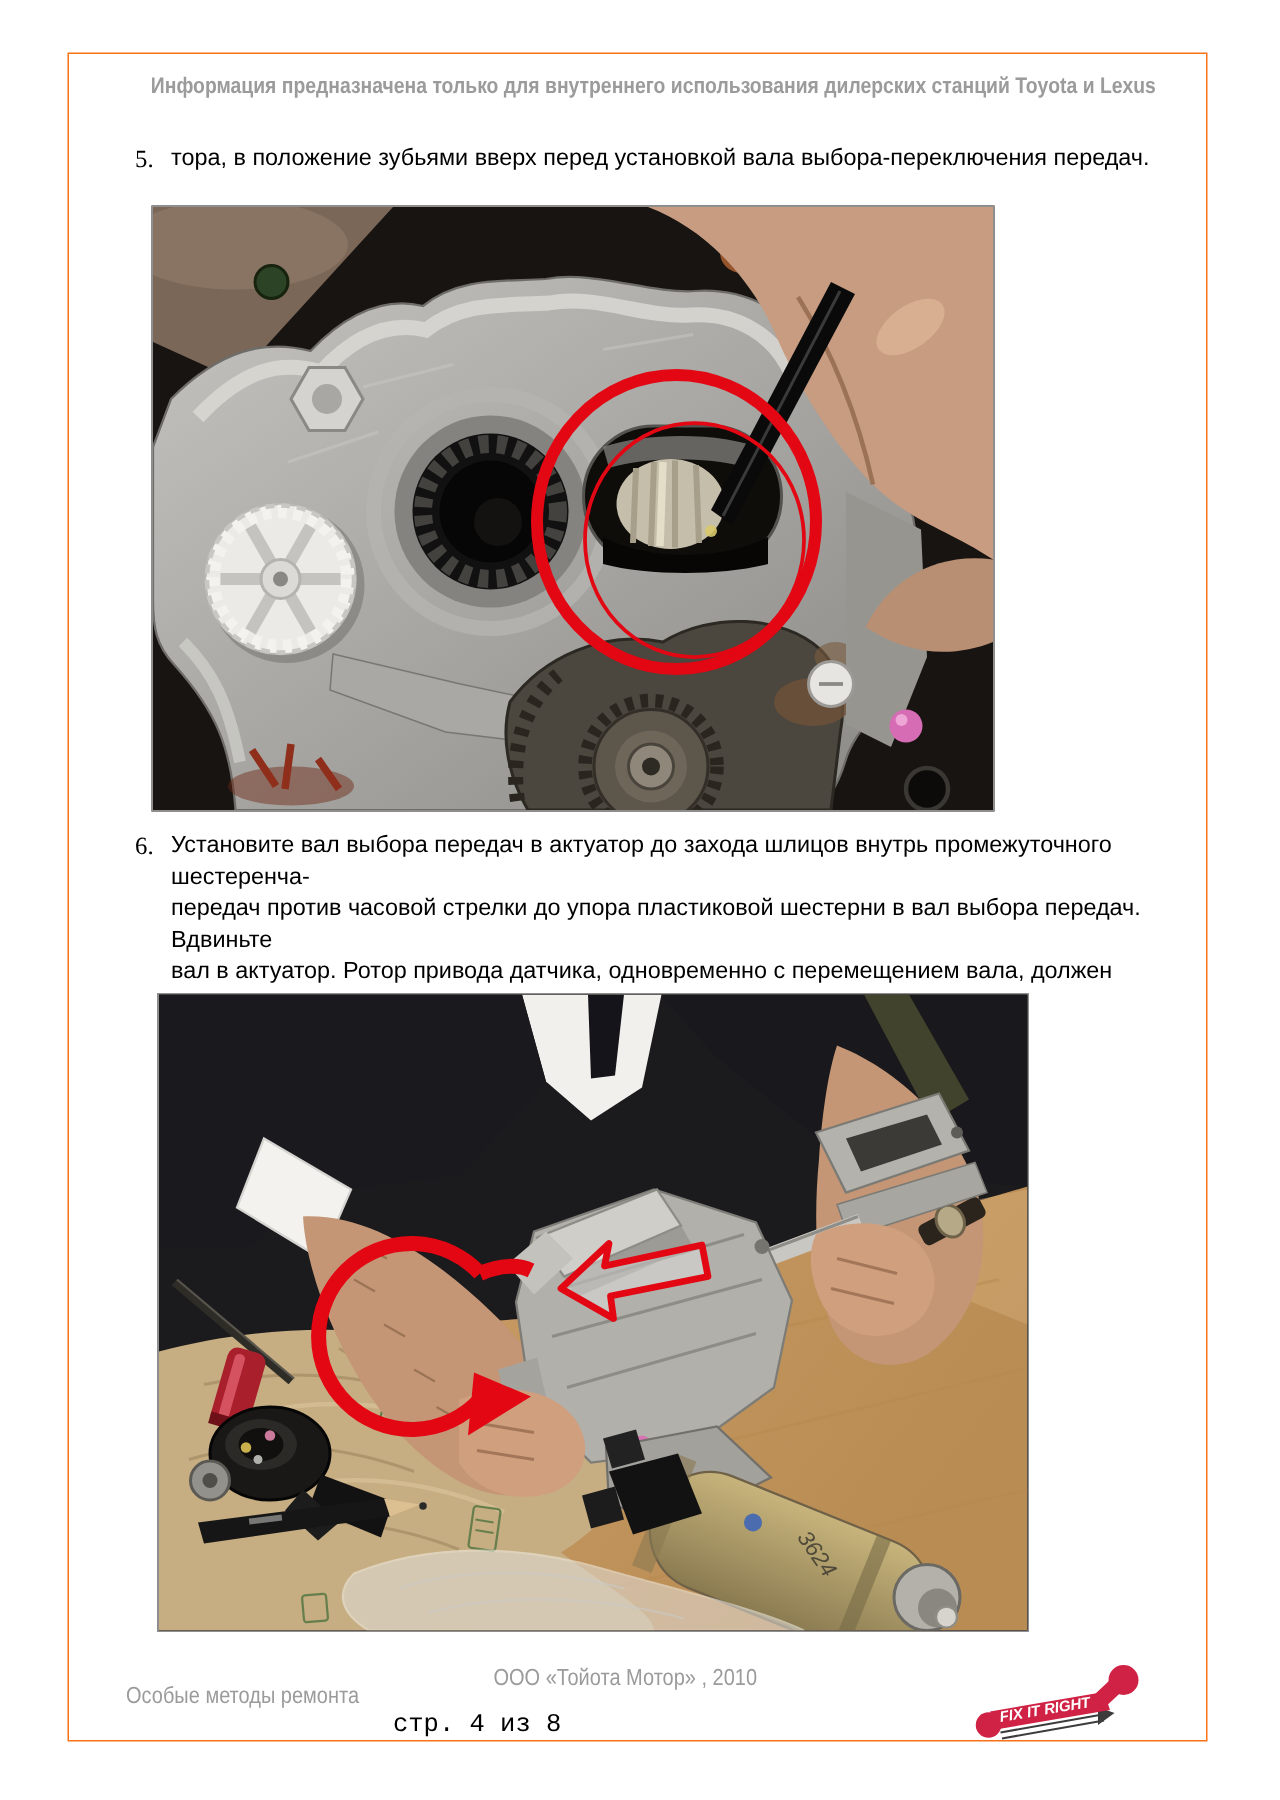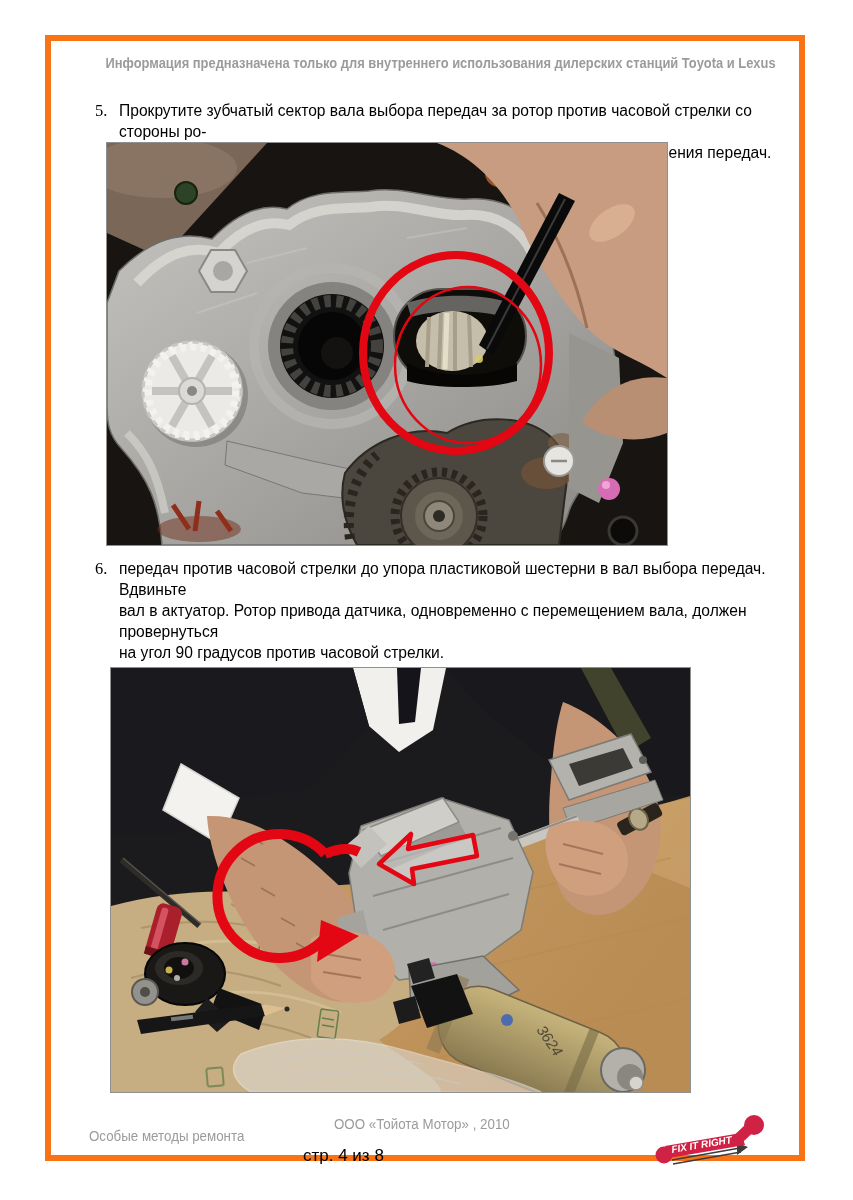--- a/index.html
+++ b/index.html
@@ -6,21 +6,21 @@
   body {
     width:853px; height:1200px;
     background:#ffffff;
     font-family:"Liberation Sans", sans-serif;
     position:relative;
     overflow:hidden;
   }
   .frame {
     position:absolute; left:45px; top:35px;
     width:760px; height:1126px;
-    border:6px solid #f97316;
+    border:1px solid #f97316;
     background:#ffffff;
     box-sizing:border-box;
   }
   .header-notice {
     position:absolute; top:13px; left:0; width:100%;
     text-align:center;
     color:#9b9b9b;
     font-weight:bold;
     font-size:15px;
     white-space:nowrap;
@@ -47,38 +47,37 @@
   .photo svg { display:block; }
   .footer-gray {
     position:absolute;
     color:#9b9b9b; font-weight:normal; font-size:15.5px;
     white-space:nowrap;
   }
   .footer-left  { left:38px;  top:1086px; }
   .footer-center{ left:283px; top:1074px; }
   .page-indicator {
     position:absolute; left:216px; top:1105px;
-    font-family:Liberation Sans, sans-serif;
-    font-size:17px; color:#000; white-space:nowrap;margin-left:36px;
+    font-family:Liberation Mono, monospace;
+    font-size:17px; color:#000; white-space:nowrap;
   }
   .logo-box { position:absolute; left:600px; top:1074px; width:115px; height:50px; }
 </style>
 </head>
 <body>
 
 <div class="frame">
 
   <div class="header-notice">
     <span class="cond">Информация предназначена только для внутреннего использования дилерских станций Toyota и Lexus</span>
   </div>
 
   <div class="step step-5">
     <div class="step-num">5.</div>
     <div class="step-lines">
-      <div>Прокрутите зубчатый сектор вала выбора передач за ротор против часовой стрелки со стороны ро-</div>
       <div>тора, в положение зубьями вверх перед установкой вала выбора-переключения передач.</div>
     </div>
   </div>
 
   <div class="photo photo-1">
     <svg width="560" height="402" viewBox="0 0 560 402" xmlns="http://www.w3.org/2000/svg">
       <defs>
         <linearGradient id="metal1" x1="0" y1="0" x2="1" y2="1">
           <stop offset="0" stop-color="#c4c3bf"></stop>
             <stop offset="0.55" stop-color="#a5a4a0"></stop>
@@ -174,20 +173,21 @@
       <g>
         <ellipse cx="349" cy="210" rx="93" ry="98" fill="none" stroke="#e30613" stroke-width="8"></ellipse>
         <ellipse cx="361" cy="222" rx="73" ry="78" fill="none" stroke="#e30613" stroke-width="2.5"></ellipse>
       </g>
     </svg>
   </div>
 
   <div class="step step-6">
     <div class="step-num">6.</div>
     <div class="step-lines">
+      <div>Установите вал выбора передач в актуатор до захода шлицов внутрь промежуточного шестеренча-</div>
       <div>передач против часовой стрелки до упора пластиковой шестерни в вал выбора передач. Вдвиньте</div>
       <div>вал в актуатор. Ротор привода датчика, одновременно с перемещением вала, должен провернуться</div>
       <div>на угол 90 градусов против часовой стрелки.</div>
     </div>
   </div>
 
   <div class="photo photo-2">
     <svg width="579" height="424" viewBox="0 0 579 424" xmlns="http://www.w3.org/2000/svg">
       <defs>
         <linearGradient id="wood" x1="0" y1="0" x2="1" y2="0.4">

